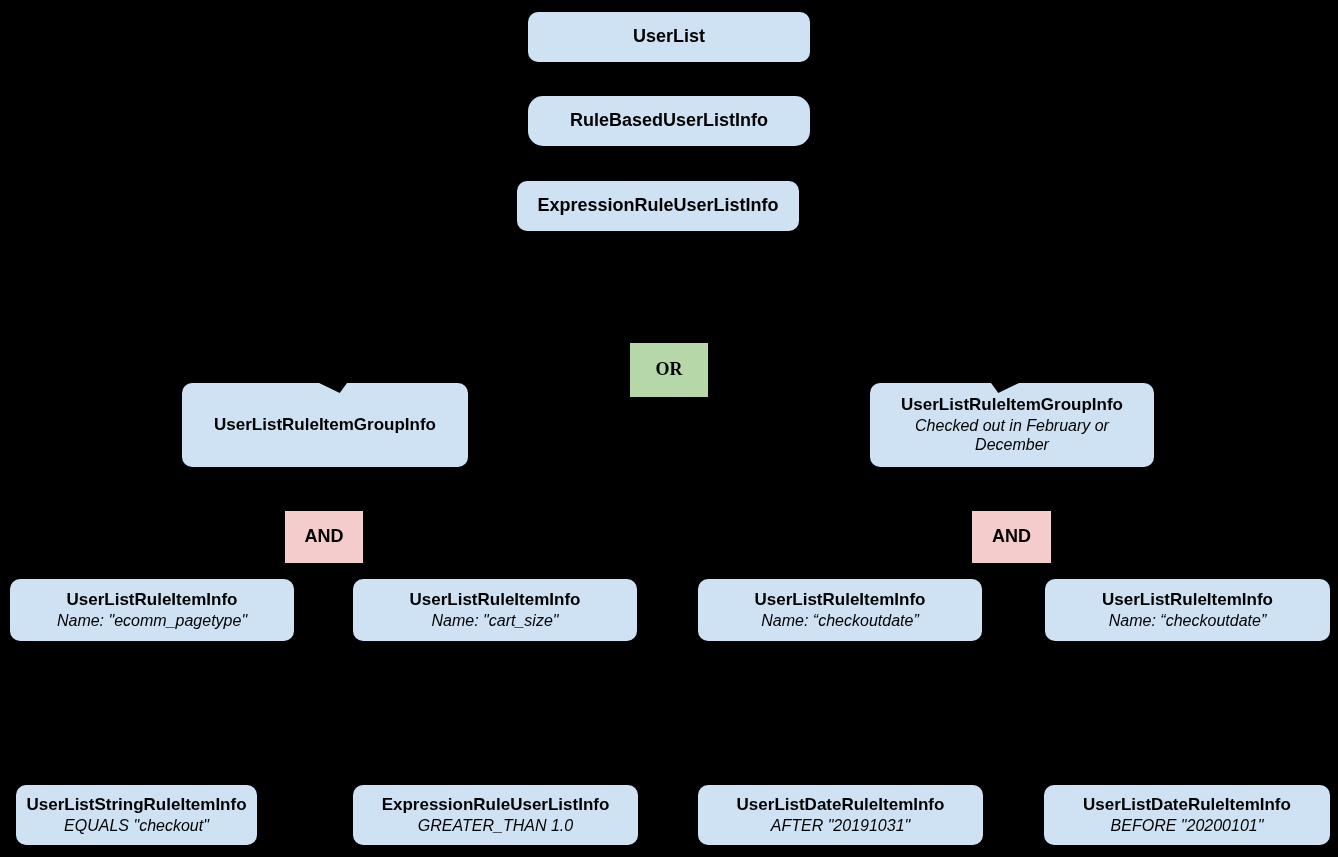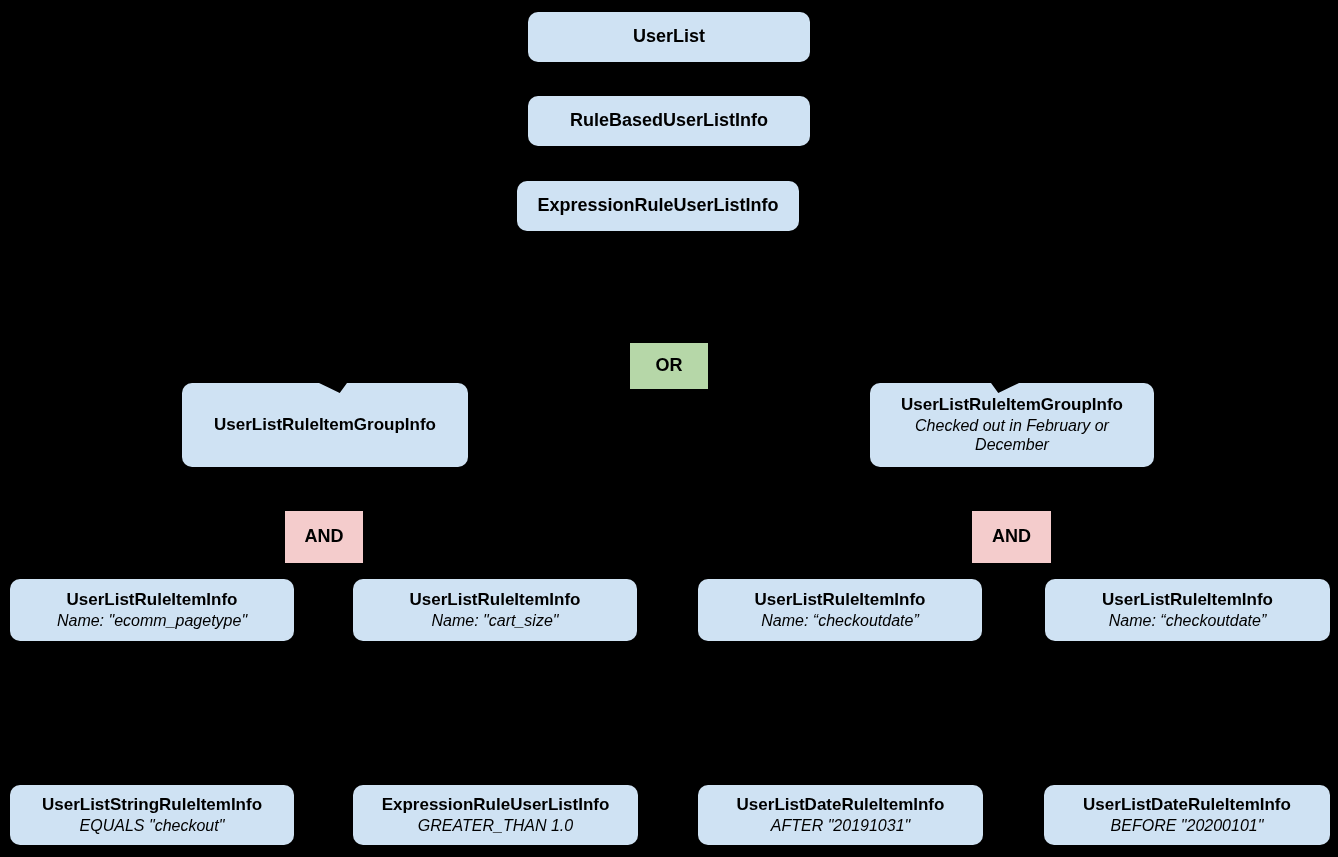--- a/index.html
+++ b/index.html
@@ -36,33 +36,33 @@
   }
   .op-or  { background: var(--or-fill, #b6d7a8); }
   .op-and { background: var(--and-fill, #f4cccc); }
   .title    { font-weight: bold; font-size: 17px; }
   .title-lg { font-weight: bold; font-size: 18px; }
   .subtitle { font-style: italic; font-size: 16px; }
   .group { padding: 6px 22px; }
 
   
   .n-userlist    { left: 528px; top: 12px;  width: 282px; height: 50px; }
-  .n-rulebased   { left: 528px; top: 96px;  width: 282px; height: 50px; }
+  .n-rulebased   { left: 528px; top: 96px;  width: 282px; height: 50px; border-radius: 15px; }
   .n-expression  { left: 517px; top: 181px; width: 282px; height: 50px; }
   .n-ruleinfo    { left: 528px; top: 265px; width: 282px; height: 50px; }
-  .n-or          { left: 630px; top: 343px; width: 78px;  height: 46px; }
+  .n-or          { left: 630px; top: 343px; width: 78px;  height: 54px; font-family: Liberation Serif, serif; }
   .n-group-left  { left: 182px; top: 383px; width: 286px; height: 84px; }
   .n-group-right { left: 870px; top: 383px; width: 284px; height: 84px; }
   .n-and-left    { left: 285px; top: 511px; width: 78px;  height: 52px; }
   .n-and-right   { left: 972px; top: 511px; width: 79px;  height: 52px; }
   .n-item1 { left: 10px;   top: 579px; width: 284px; height: 62px; }
   .n-item2 { left: 353px;  top: 579px; width: 284px; height: 62px; }
   .n-item3 { left: 698px;  top: 579px; width: 284px; height: 62px; }
   .n-item4 { left: 1045px; top: 579px; width: 285px; height: 62px; }
-  .n-leaf1 { left: 10px;   top: 785px; width: 284px; height: 60px; }
+  .n-leaf1 { left: 16px;   top: 785px; width: 241px; height: 60px; }
   .n-leaf2 { left: 353px;  top: 785px; width: 285px; height: 60px; }
   .n-leaf3 { left: 698px;  top: 785px; width: 285px; height: 60px; }
   .n-leaf4 { left: 1044px; top: 785px; width: 286px; height: 60px; }
 
   
   .arrowhead {
     position: absolute;
     width: 28px;
     height: 10px;
     background: var(--background, #000);

